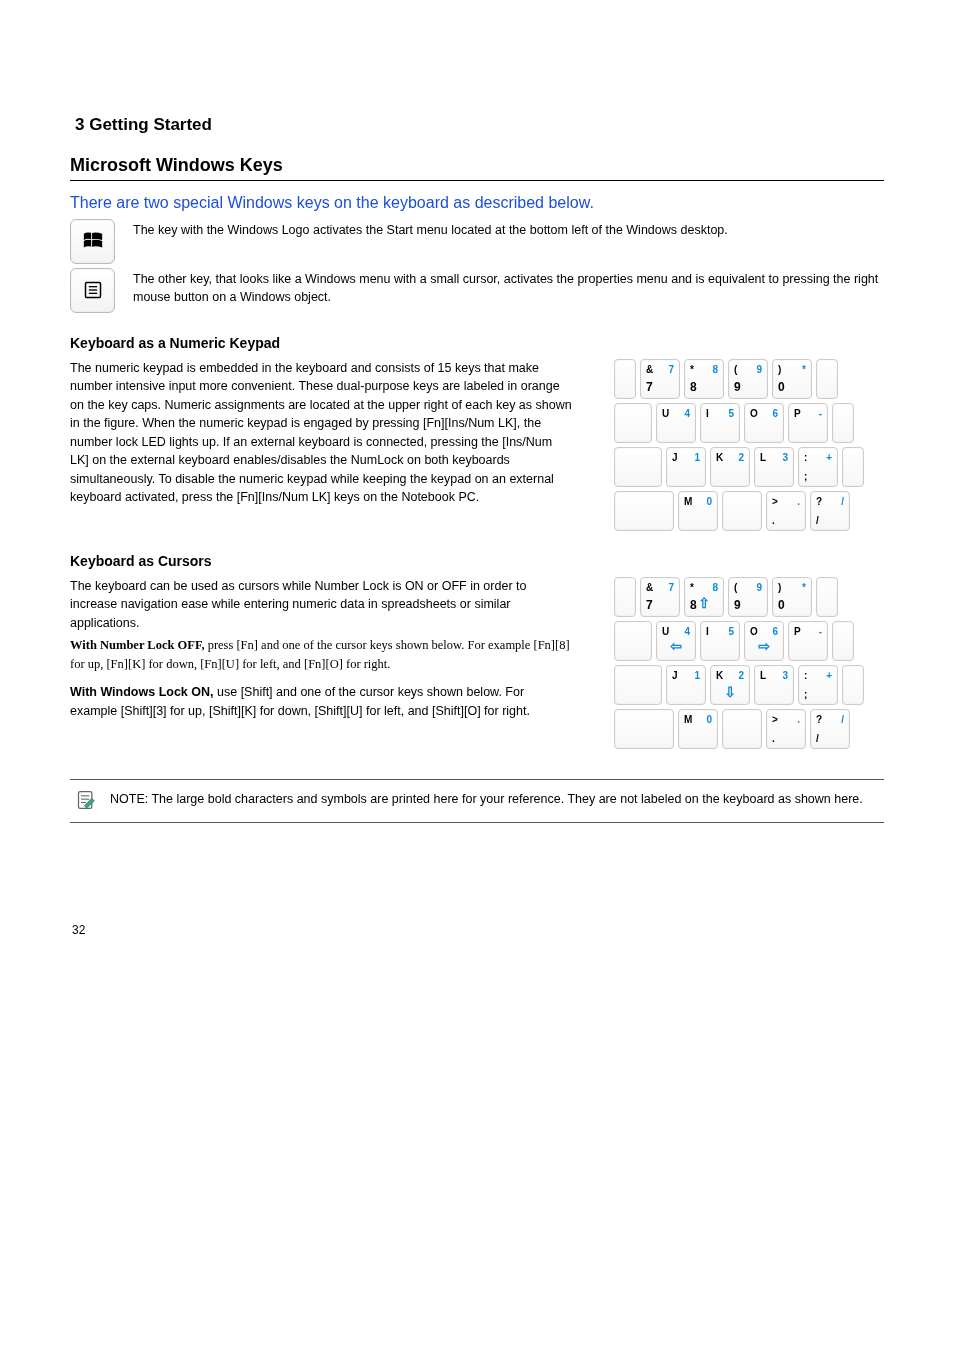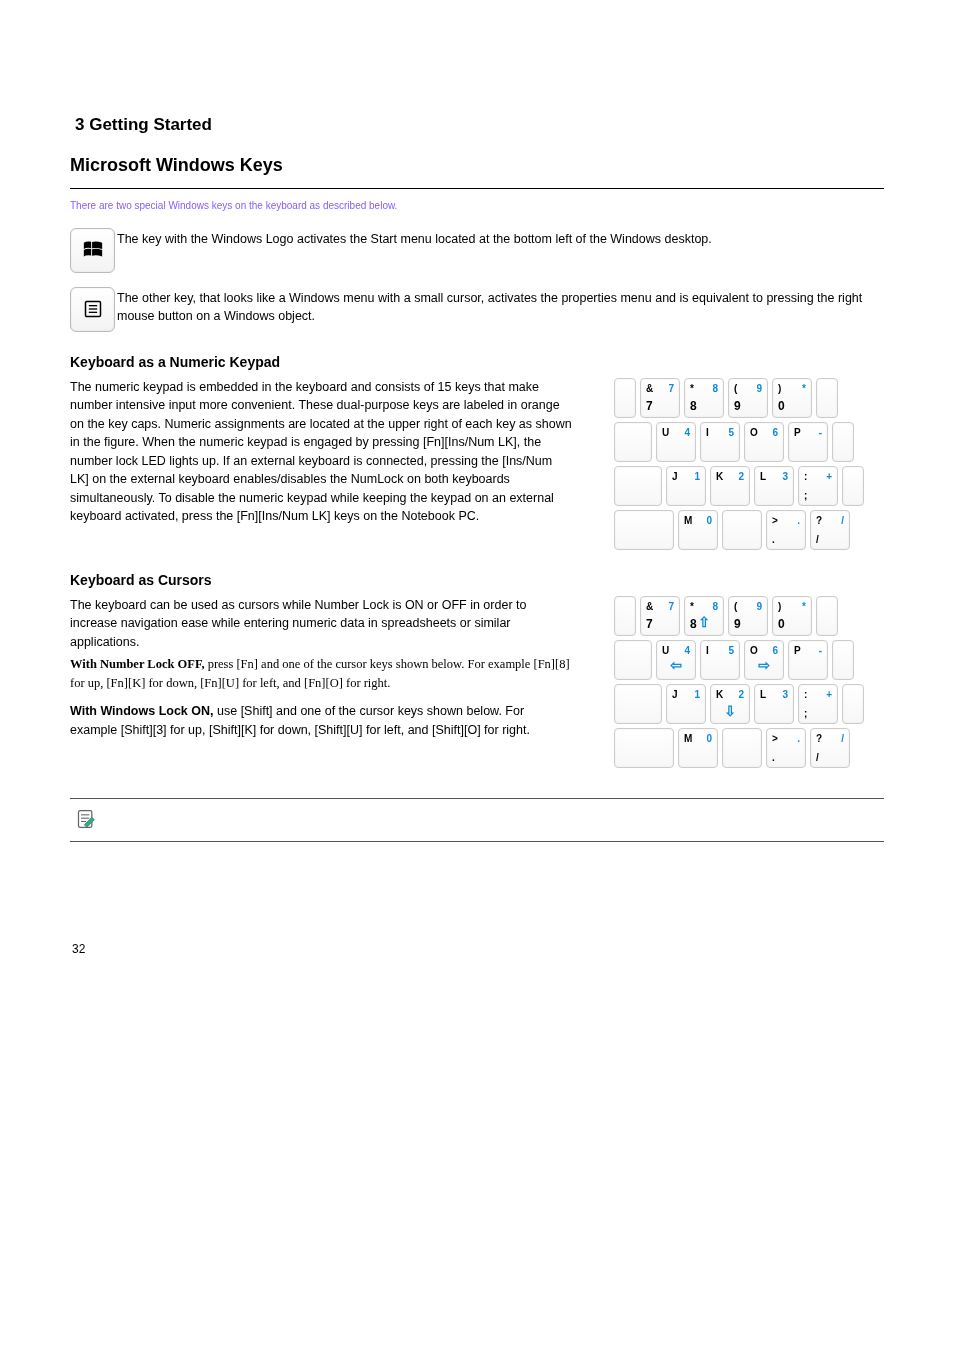--- a/index.html
+++ b/index.html
@@ -21,35 +21,35 @@
     top: 115px;
     font-size: 17px;
     font-weight: bold;
     color: #000000;
   }
   .section-title {
     font-size: 18px;
     font-weight: bold;
     margin-top: 48px;
     margin-bottom: 3px;
-    padding-bottom: 12px;
+    padding-bottom: 4px;
     border-bottom: 1px solid #000;
     color: #000;
   }
   .body-text {
-    font-size: 10px;
+    font-size: 16px;
     line-height: 1.48;
-    color: #8b5cf6;
+    color: #1d4ed8;
     margin-top: 10px;
   }
   .icon-block {
     display: flex;
     align-items: flex-start;
-    gap: 2px;
-    margin-top: 14px;
+    gap: 18px;
+    margin-top: 4px;
   }
   .key-icon {
     width: 45px;
     height: 45px;
     border: 1px solid #bbb;
     border-radius: 6px;
     display: flex;
     align-items: center;
     justify-content: center;
     flex-shrink: 0;
@@ -394,20 +394,21 @@
   <div class="note-block">
     <div class="note-icon">
       <svg width="20" height="20" viewBox="0 0 24 24">
         <rect x="3" y="2" width="16" height="20" rx="2" fill="none" stroke="#666" stroke-width="1.5"></rect>
         <line x1="6" y1="7" x2="16" y2="7" stroke="#666" stroke-width="1.3"></line>
         <line x1="6" y1="11" x2="16" y2="11" stroke="#666" stroke-width="1.3"></line>
         <line x1="6" y1="15" x2="12" y2="15" stroke="#666" stroke-width="1.3"></line>
         <path d="M13 22 L22 13 L19 10 L10 19 Z" fill="#3a8" stroke="#276" stroke-width="0.8"></path>
       </svg>
     </div>
+    <div class="note-text">NOTE: The large bold characters and symbols are printed here for your reference. They are not labeled on the keyboard as shown here.</div>
   </div>
 
   <div class="page-footer">
     <span>32</span>
     <span></span>
   </div>
 
 </div>
 
 </body></html>

